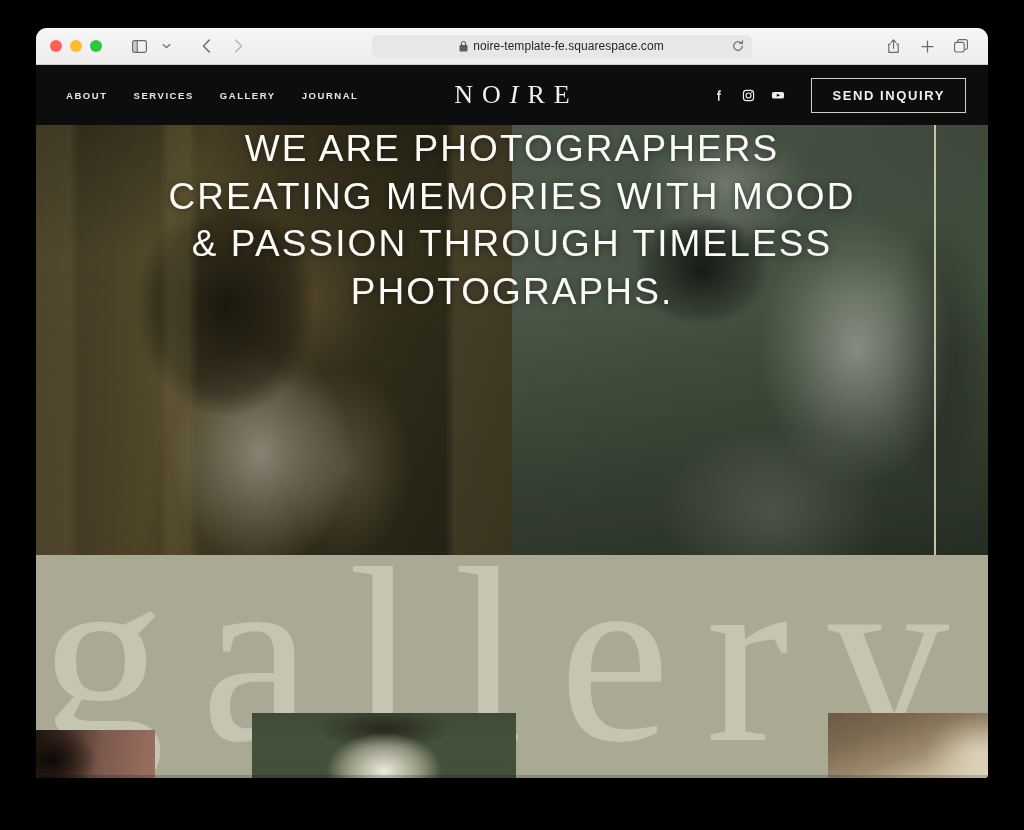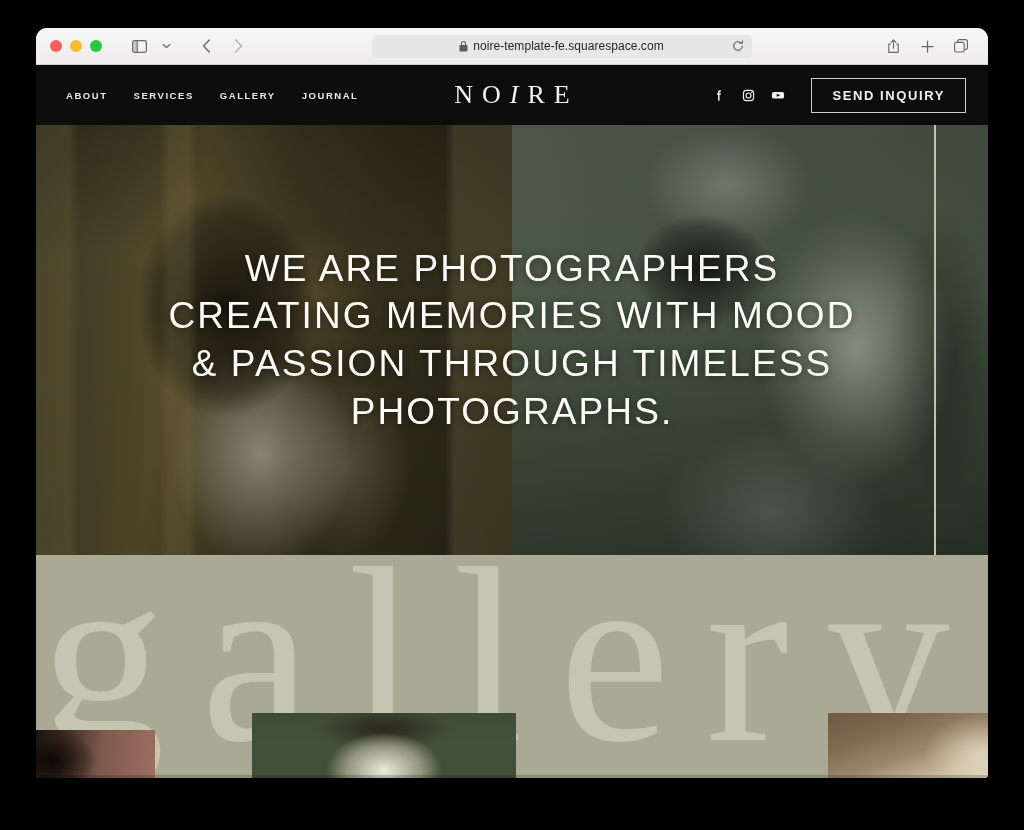--- a/index.html
+++ b/index.html
@@ -213,21 +213,21 @@
     left: 898px;
     width: 1.5px;
     background: #c7c2a9;
     z-index: 3;
   }
 
   .hero-overlay {
     position: absolute; inset: 0;
     z-index: 4;
     display: flex;
-    align-items: center;
+    align-items: flex-start;
     justify-content: center;
   }
   .hero-headline {
     text-align: center;
     font-family: "Liberation Sans", sans-serif;
     font-weight: 300;
     font-size: 37px;
     line-height: 1.29;
     letter-spacing: 2.1px;
     color: #fbfaf6;

